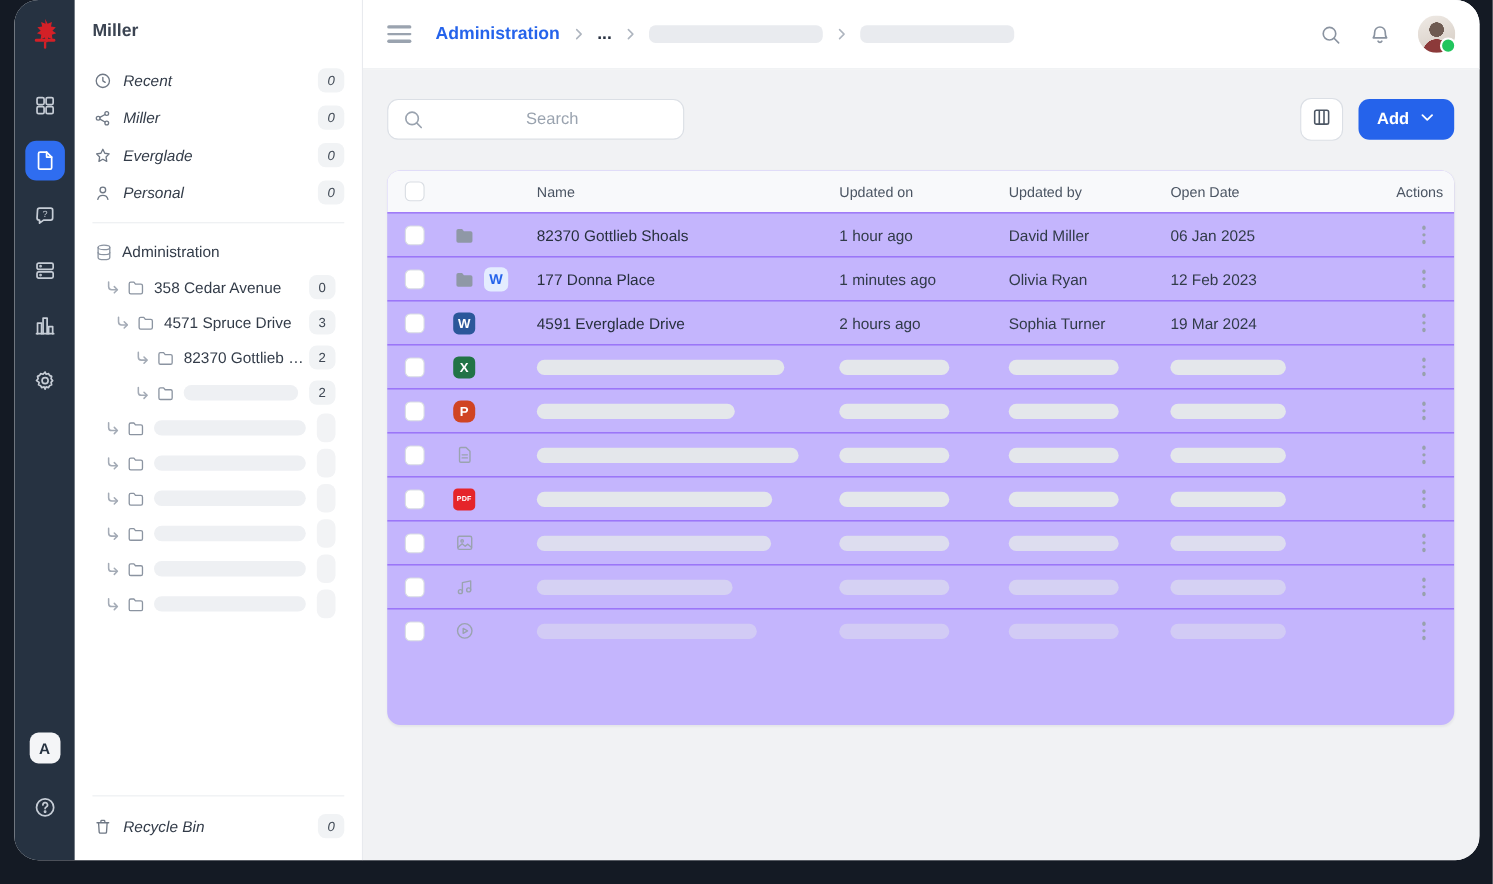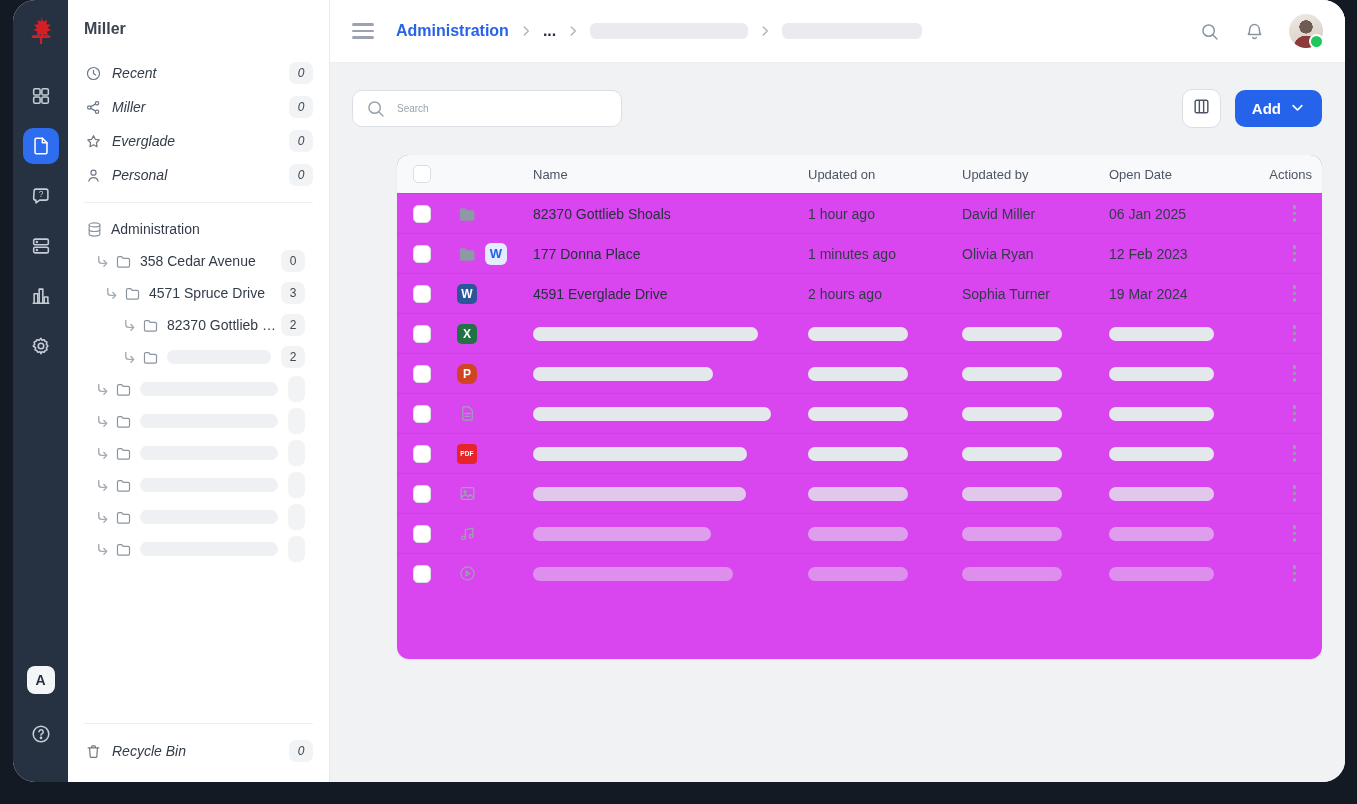--- a/index.html
+++ b/index.html
@@ -54,27 +54,27 @@
   .hdr-icon{color:#8a93a0;cursor:pointer;display:flex;}
   .avatar{width:34px;height:34px;border-radius:50%;position:relative;cursor:pointer;
     background:radial-gradient(circle at 50% 38%,#6e5b52 0 24%,rgba(0,0,0,0) 25%),
                radial-gradient(circle at 50% 100%,#8c3a3a 0 32%,rgba(0,0,0,0) 33%),
                linear-gradient(160deg,#efeae5,#d4cbc2);}
   .avatar .dot{position:absolute;right:-1px;bottom:-1px;width:11px;height:11px;border-radius:50%;background:#22c55e;border:2px solid #fff;}
   .content{padding:26px 23px 0 22px;flex:1;}
   .toolbar{display:flex;align-items:center;}
   .search-box{width:270px;height:37px;background:#fff;border:1px solid #dbdfe5;border-radius:10px;display:flex;align-items:center;padding:0 12px;box-sizing:border-box;}
   .search-box .ic{color:#9aa3af;display:flex;margin-right:9px;}
-  .search-box input{border:0;outline:0;flex:1;font-size:10px;color:#333;background:transparent;font-family:inherit;}
+  .search-box input{border:0;outline:0;flex:1;font-size:15px;color:#333;background:transparent;font-family:inherit;text-align:center;}
   .search-box input::placeholder{color:#9aa3af;}
   .toolbar .spacer{flex:1;}
   .col-btn{width:37px;height:37px;background:#fff;border:1px solid #dbdfe5;border-radius:10px;display:flex;align-items:center;justify-content:center;color:#4b5563;cursor:pointer;margin-right:14px;}
   .add-btn{height:37px;background:#2563eb;border:none;border-radius:10px;color:#fff;font-size:15px;font-weight:bold;display:flex;align-items:center;gap:9px;padding:0 17px;cursor:pointer;font-family:inherit;}
   
-  .card{margin-top:27px;background:#d946ef;border-radius:12px;box-shadow:0 1px 2px rgba(16,24,40,.05);overflow:hidden;margin-left:45px;}
+  .card{margin-top:27px;background:#c4b5fd;border-radius:12px;box-shadow:0 1px 2px rgba(16,24,40,.05);overflow:hidden;}
   .trow{display:grid;grid-template-columns:44px 76px 275px 154px 147px 1fr 60px;align-items:center;padding-left:16px;box-sizing:border-box;}
   .thead{height:38px;background:#f8f9fb;color:#4b5563;font-size:13px;}
   .thead .th-actions{text-align:right;padding-right:10px;}
   .tbody .trow{height:40px;border-top:1px solid #8b5cf6;font-size:14px;color:#313b49;}
   .cbx{width:18px;height:18px;border:1.5px solid #d9dde3;border-radius:5px;background:#fff;cursor:pointer;box-sizing:border-box;}
   .icon-cell{display:flex;align-items:center;gap:8px;}
   .name-cell{color:#27303e;}
   .cell-skel{height:14px;border-radius:7px;background:#e4e7eb;}
   .kebab{display:flex;flex-direction:column;gap:3px;align-items:center;justify-self:end;margin-right:22px;cursor:pointer;padding:4px;}
   .kebab i{width:3.5px;height:3.5px;border-radius:50%;background:#98a1ad;}

